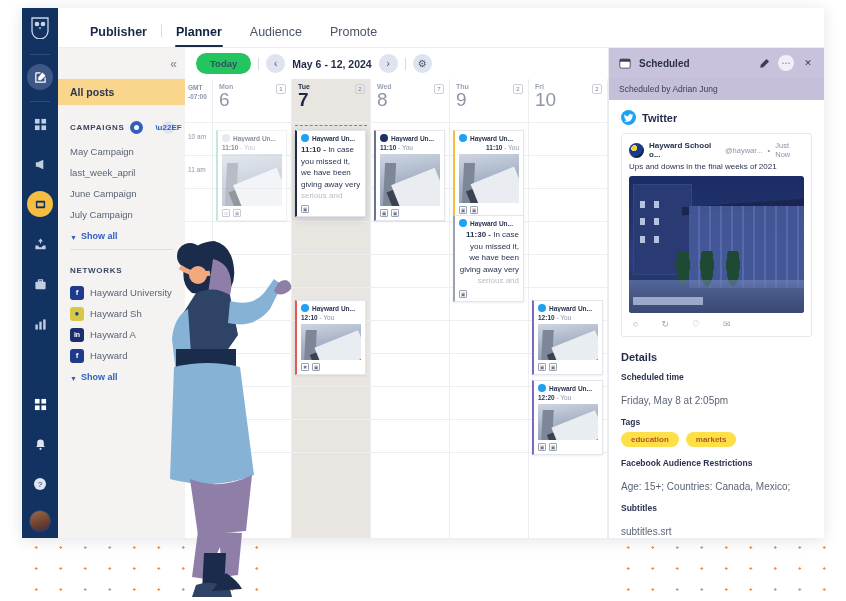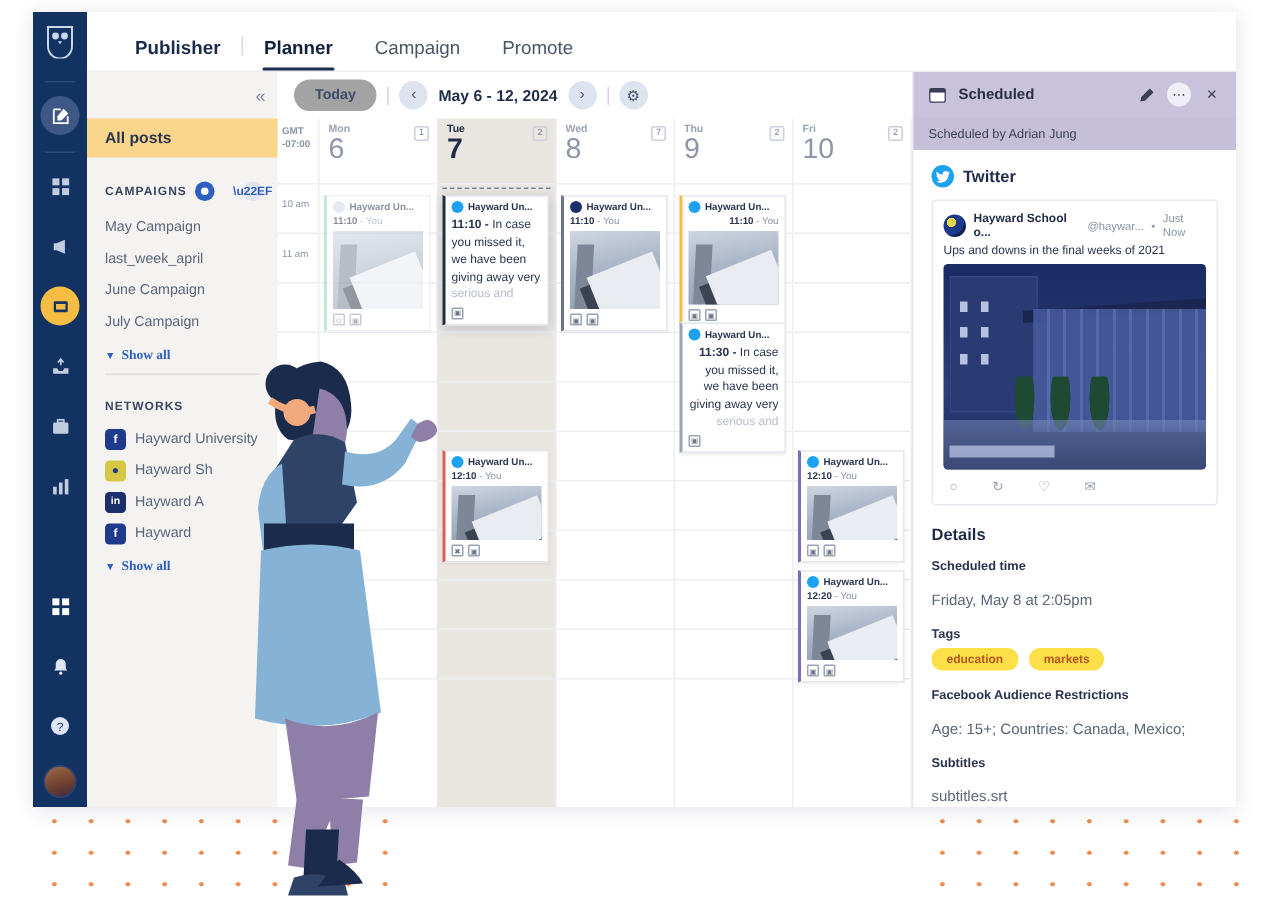--- a/index.html
+++ b/index.html
@@ -105,42 +105,42 @@
     font-size: 8px; color:#2f5fbf; font-weight: bold; line-height: 1;
   }
   .pill-icon.solid { background:#2f5fbf; color:#fff; }
   .pill-icon.solid::after{ content:""; width:5px;height:5px;border-radius:50%;background:#fff;}
   .side-item {
     font-size: 9.5px; color: #5b6478; padding: 5px 12px;
     white-space: nowrap; overflow: hidden;
   }
   .show-all {
     font-size: 9px; color: #2f5fbf; font-weight: bold;
-    padding: 6px 12px 2px; display:flex; align-items:flex-end; gap:4px;font-family:Liberation Serif, serif;
+    padding: 6px 12px 2px; display:flex; align-items:flex-end; gap:4px;
   }
   .caret { font-size: 7px; }
   .side-sep { height:1px; background:#e2e0dc; margin: 6px 12px 0; }
   .net-item {
     display:flex; align-items:center; gap:6px; padding: 3.5px 12px;
     font-size: 9.5px; color:#5b6478; white-space: nowrap; overflow:hidden;
   }
   .net-ic {
     width: 14px; height: 14px; flex:0 0 14px; border-radius: 3px;
     display:flex; align-items:center;justify-content:center;
     font-size:8px; color:#fff; font-weight:bold;
   }
 
   
   .cal { flex: 1; display: flex; flex-direction: column; min-width: 0; background:#fff; }
   .cal-toolbar {
     height: 31px; display: flex; align-items: center; gap: 7px;
     padding-left: 11px; flex: 0 0 31px;
   }
   .tb-pill {
-    background:#a3a3a3; color:#3c4a68; font-size:9.5px; font-weight:bold;
+    background:#22c55e; color:#3c4a68; font-size:9.5px; font-weight:bold;
     border-radius: 11px; padding: 5px 14px;
   }
   .tb-round {
     width: 19px; height: 19px; border-radius:50%; background:#dde3ef;
     display:flex; align-items:center; justify-content:center;
     font-size: 10px; color:#47536e;
   }
   .tb-sep { width:1px; height: 12px; background:#d2d7e2; }
   .tb-date { font-size: 10.5px; font-weight: bold; color:#1f2b47; white-space: nowrap; }
 
@@ -375,21 +375,21 @@
       <div class="avatar"></div>
     </div>
   </div>
 
   <div class="main">
 
     <div class="topnav">
       <div class="navtab bold">Publisher</div>
       <div class="nav-divider"></div>
       <div class="navtab active">Planner</div>
-      <div class="navtab">Campaign</div>
+      <div class="navtab">Audience</div>
       <div class="navtab">Promote</div>
     </div>
 
     <div class="content-row">
 
       <div class="sidebar">
         <div class="collapse-row">
           <div class="collapse-btn">«</div>
         </div>
         <div class="allposts">All posts</div>

